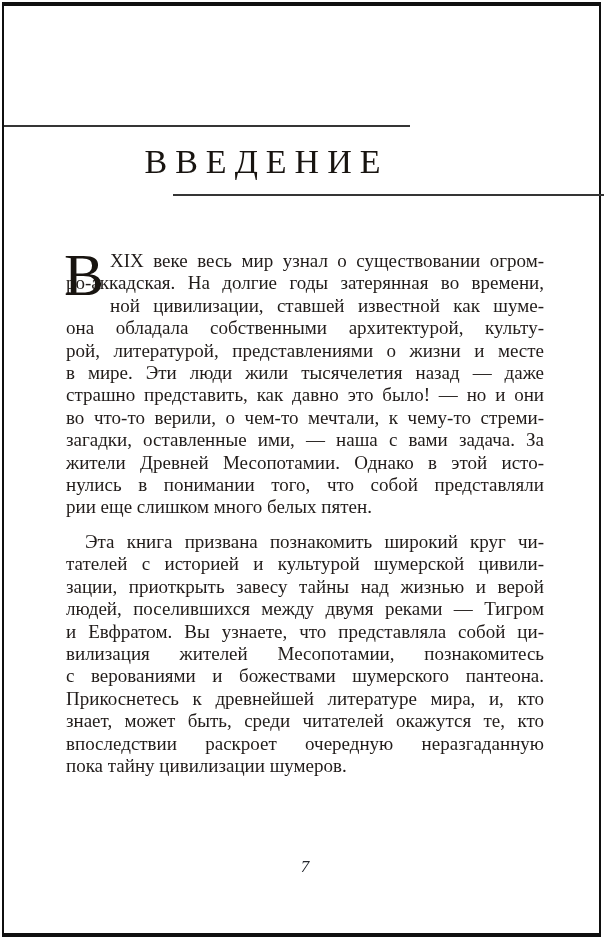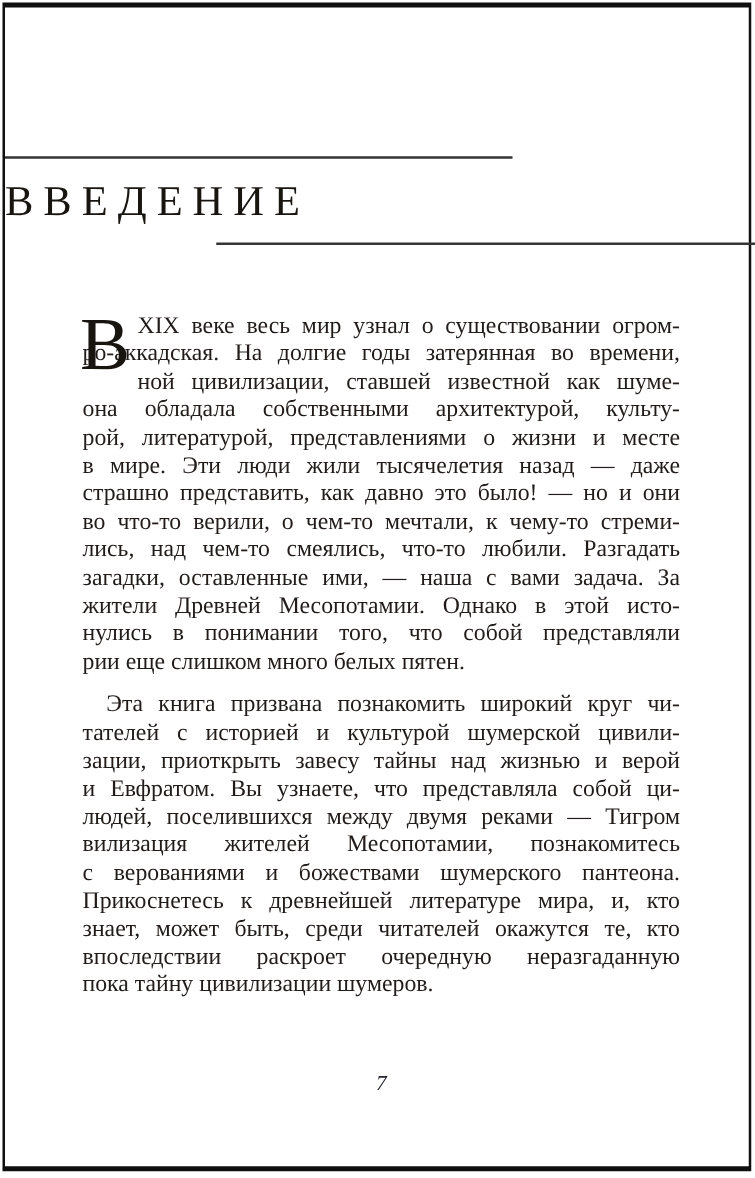--- a/index.html
+++ b/index.html
@@ -36,20 +36,21 @@
   .rule-bottom-right {
     left: 169px;
     top: 188px;
     width: 435px;
   }
   .chapter-title {
     position: absolute;
     left: 0;
     top: 138px;
     width: 525px;
+    text-align: center;
     font-size: 34px;
     line-height: 36px;
     letter-spacing: 8px;
     color: #181410;
     white-space: nowrap;
   }
   .body-text {
     position: absolute;
     left: 62px;
     top: 244px;
@@ -108,32 +109,31 @@
       <div class="paragraph">
         <span class="drop-cap">В</span>
         <div class="text-line dc-indent">XIX веке весь мир узнал о существовании огром-</div>
         <div class="text-line">ро-аккадская. На долгие годы затерянная во времени,</div>
         <div class="text-line dc-indent">ной цивилизации, ставшей известной как шуме-</div>
         <div class="text-line">она обладала собственными архитектурой, культу-</div>
         <div class="text-line">рой, литературой, представлениями о жизни и месте</div>
         <div class="text-line">в мире. Эти люди жили тысячелетия назад — даже</div>
         <div class="text-line">страшно представить, как давно это было! — но и они</div>
         <div class="text-line">во что-то верили, о чем-то мечтали, к чему-то стреми-</div>
-        <div class="text-line">лись, над чем-то смеялись, что-то любили. Разгадать</div>
         <div class="text-line">загадки, оставленные ими, — наша с вами задача. За</div>
         <div class="text-line">жители Древней Месопотамии. Однако в этой исто-</div>
         <div class="text-line">нулись в понимании того, что собой представляли</div>
         <div class="text-line last-line">рии еще слишком много белых пятен.</div>
       </div>
       <div class="paragraph spaced">
         <div class="text-line first-indent">Эта книга призвана познакомить широкий круг чи-</div>
         <div class="text-line">тателей с историей и культурой шумерской цивили-</div>
         <div class="text-line">зации, приоткрыть завесу тайны над жизнью и верой</div>
+        <div class="text-line">людей, поселившихся между двумя реками — Тигром</div>
         <div class="text-line">и Евфратом. Вы узнаете, что представляла собой ци-</div>
-        <div class="text-line">людей, поселившихся между двумя реками — Тигром</div>
         <div class="text-line">вилизация жителей Месопотамии, познакомитесь</div>
         <div class="text-line">с верованиями и божествами шумерского пантеона.</div>
         <div class="text-line">Прикоснетесь к древнейшей литературе мира, и, кто</div>
         <div class="text-line">знает, может быть, среди читателей окажутся те, кто</div>
         <div class="text-line">впоследствии раскроет очередную неразгаданную</div>
         <div class="text-line last-line">пока тайну цивилизации шумеров.</div>
       </div>
     </div>
   <div class="page-number">7</div>
 </div>

